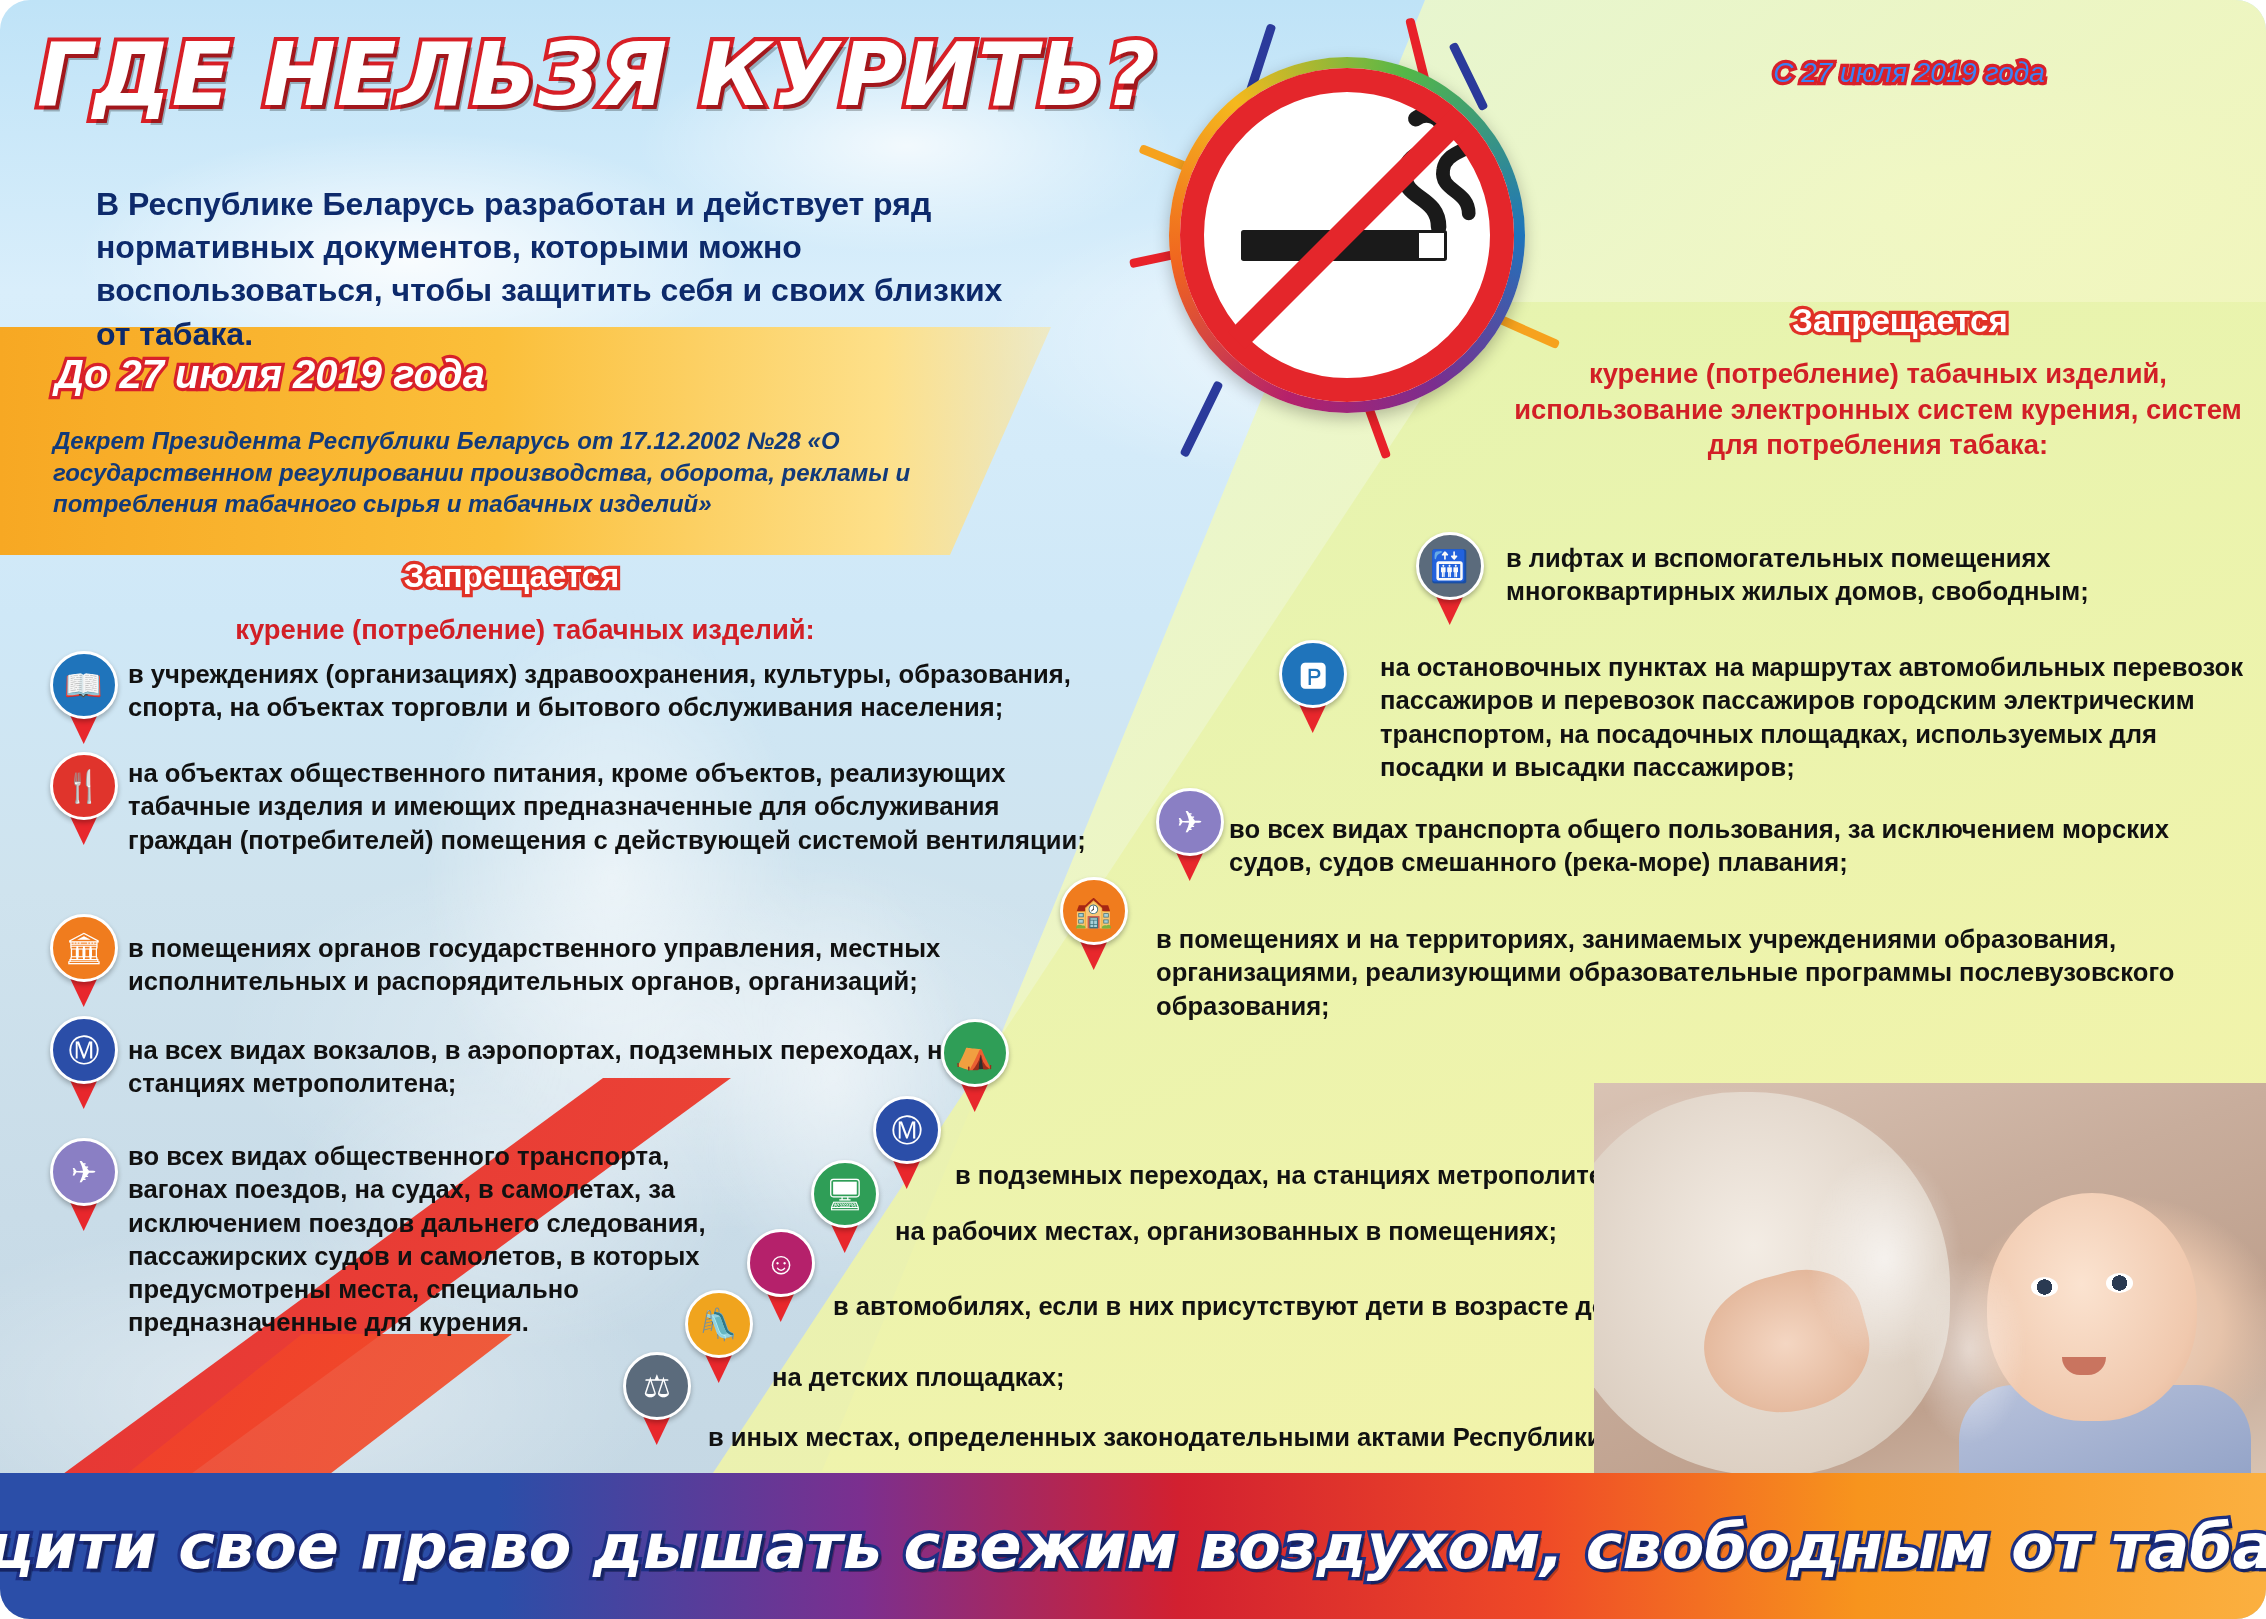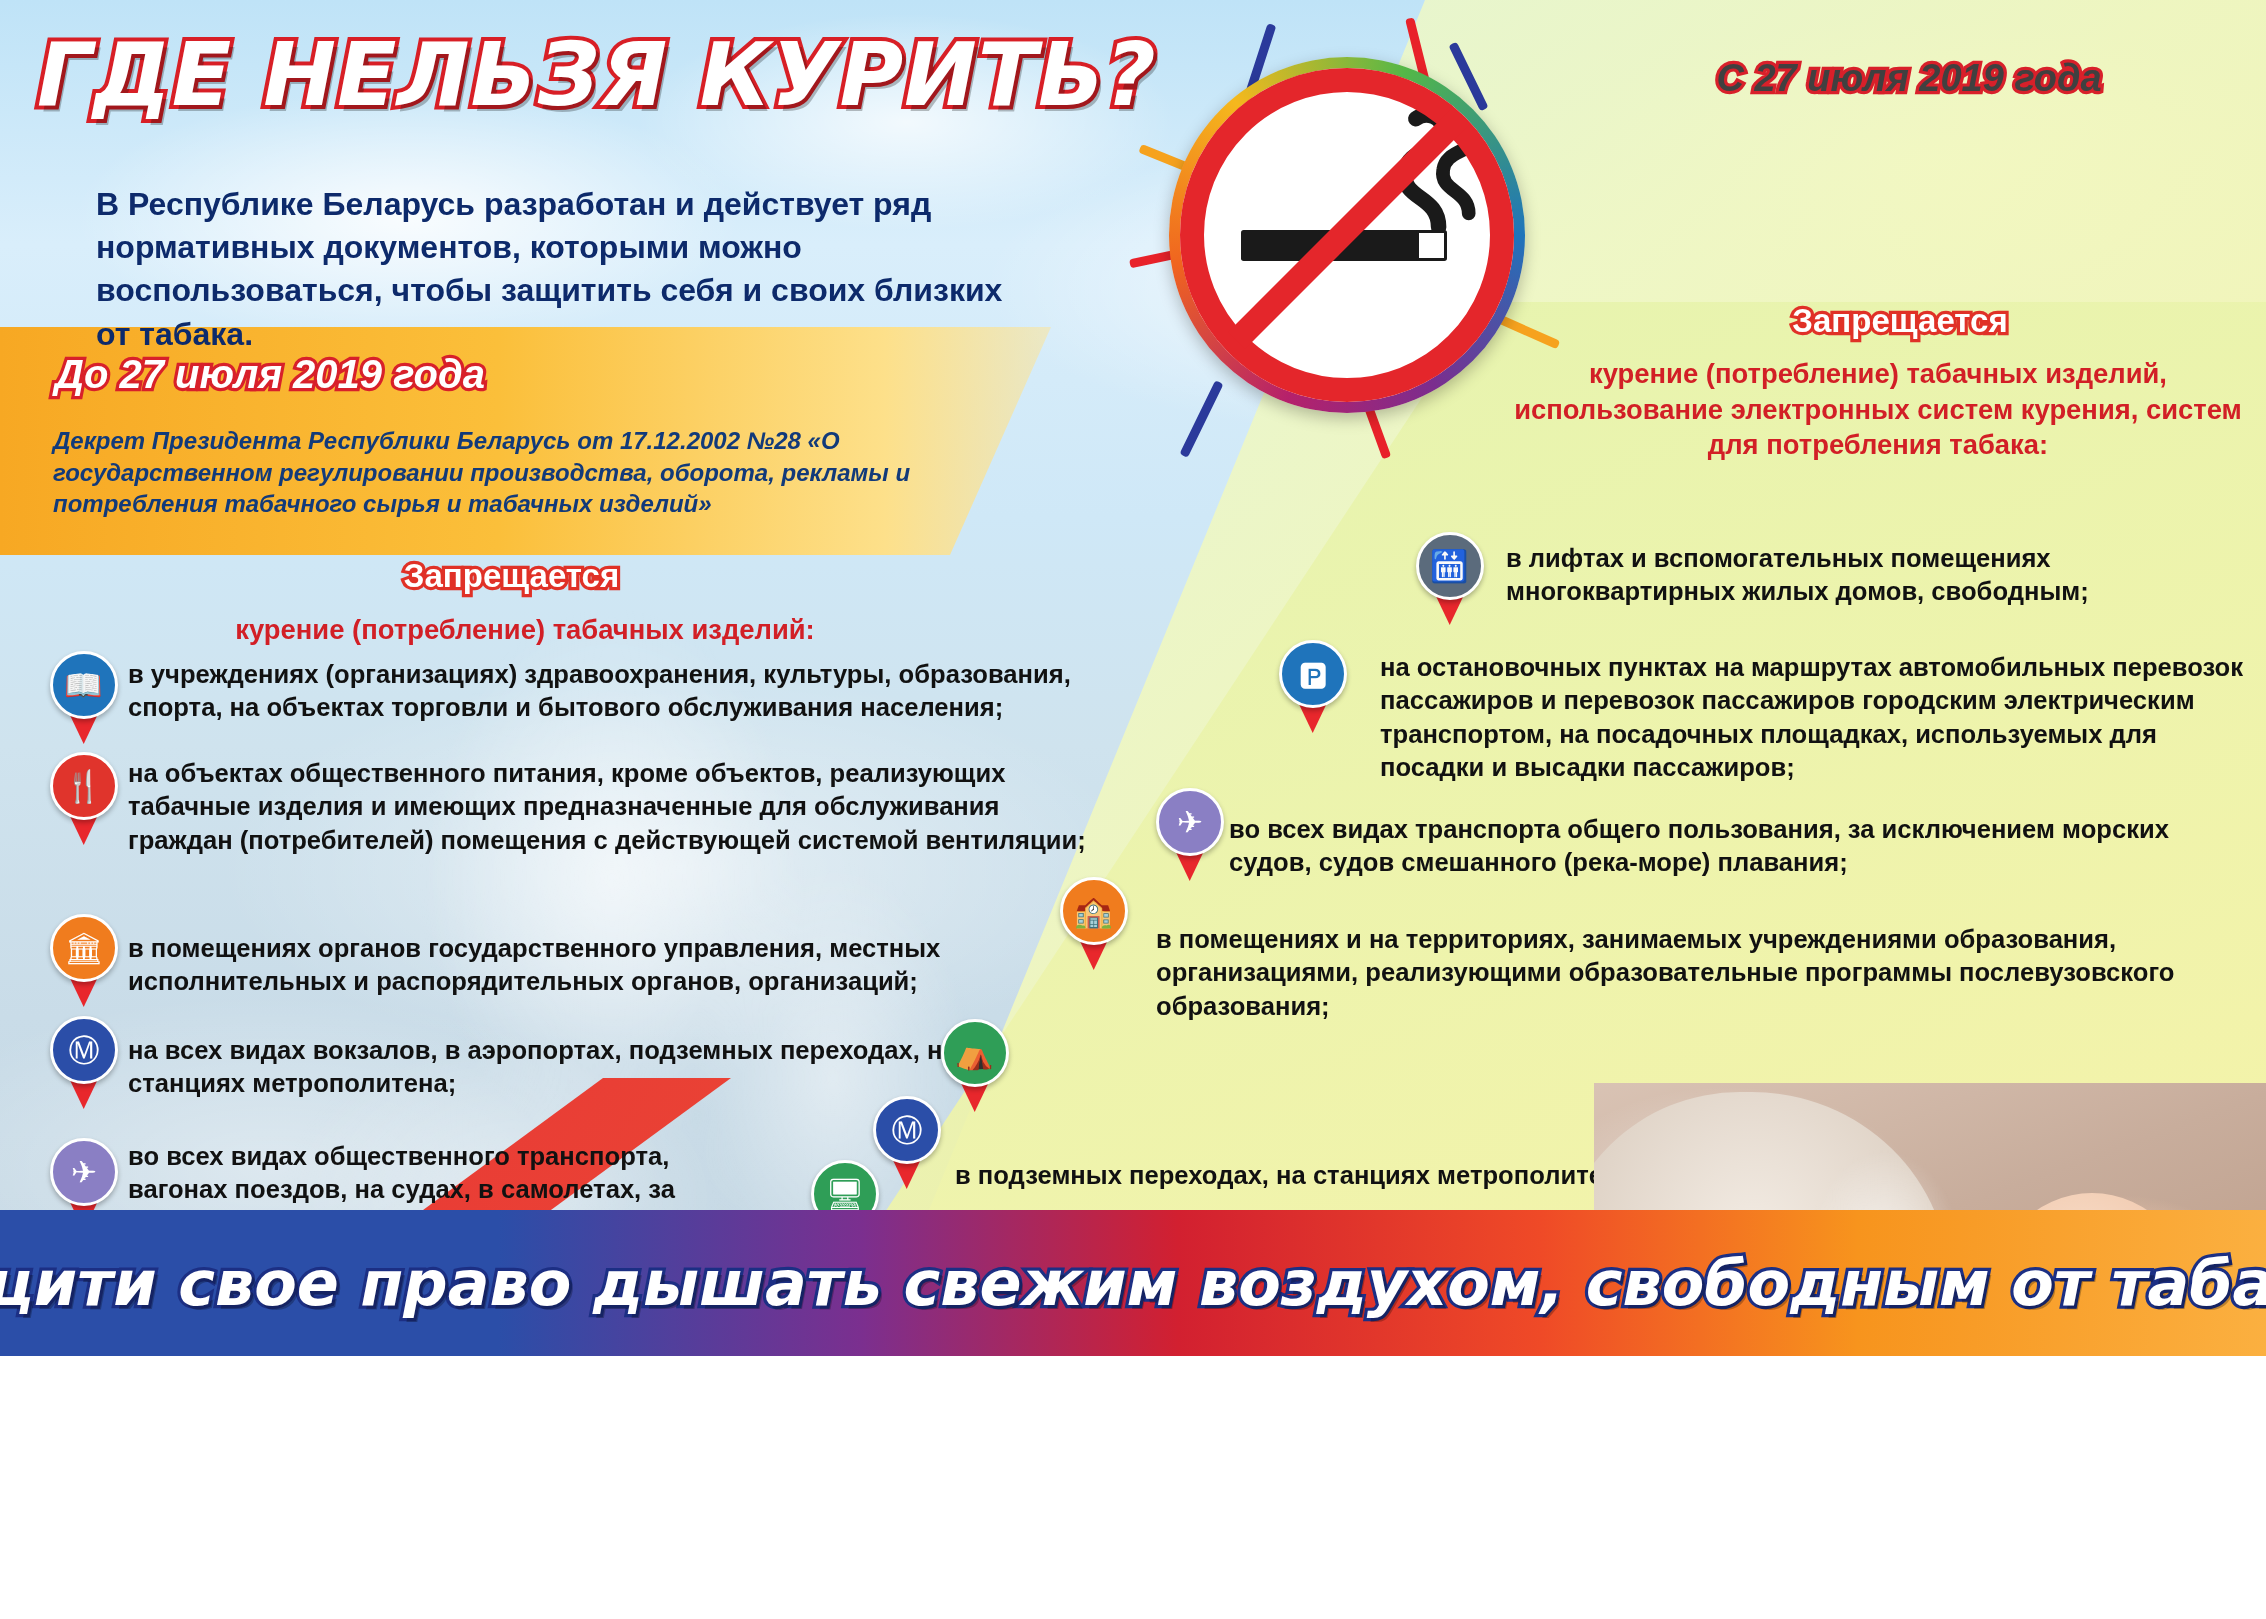--- a/index.html
+++ b/index.html
@@ -5,22 +5,23 @@
   * { box-sizing: border-box; margin: 0; padding: 0; }
   html, body {
     width: 2266px; height: 1619px;
     font-family: "Liberation Sans", sans-serif;
     overflow: hidden;
     background: #ffffff;
   }
 
   #poster {
     position: relative;
-    width: 2266px; height: 1356px;
+    width: 2266px; height: 1619px;
     overflow: hidden;
+    border-radius: 30px;
   }
 
   
   .bg-sky {
     position: absolute; inset: 0;
     background: linear-gradient(180deg,#bfe3f7 0%, #d9eefb 18%, #cfe8f7 38%, #cfe3ee 55%, #c9dce8 75%, #c3d6e2 100%);
   }
   .bg-clouds {
     position: absolute; inset: 0;
     background:
@@ -137,21 +138,21 @@
   }
   .sign .cig-tip {
     position: absolute; left: 274px; top: 208px; width: 31px; height: 31px;
     background: #ffffff; border: 3.7px solid #1a1a1a; border-radius: 2.7px;
   }
   .sign .smoke-svg { position: absolute; left: 210px; top: 73px; }
 
   
   .date-new {
     position: absolute; left: 1594px; top: 57px; width: 630px;
-    font-size: 38px; font-weight: bold; font-style: italic; color: #404040;
+    font-size: 28px; font-weight: normal; font-style: italic; color: #3b82f6;
     -webkit-text-stroke: 6.4px #d8202a; paint-order: stroke fill;
     text-align: center; white-space: nowrap;
   }
   .decree-new {
     position: absolute; left: 1553px; top: 163px; width: 681px;
     font-size: 24px; line-height: 1.3; font-weight: bold; font-style: italic;
     color: #123a7a; text-align: center;
   }
   .ban-title-right {
     position: absolute; left: 1553px; top: 302px; width: 694px;

